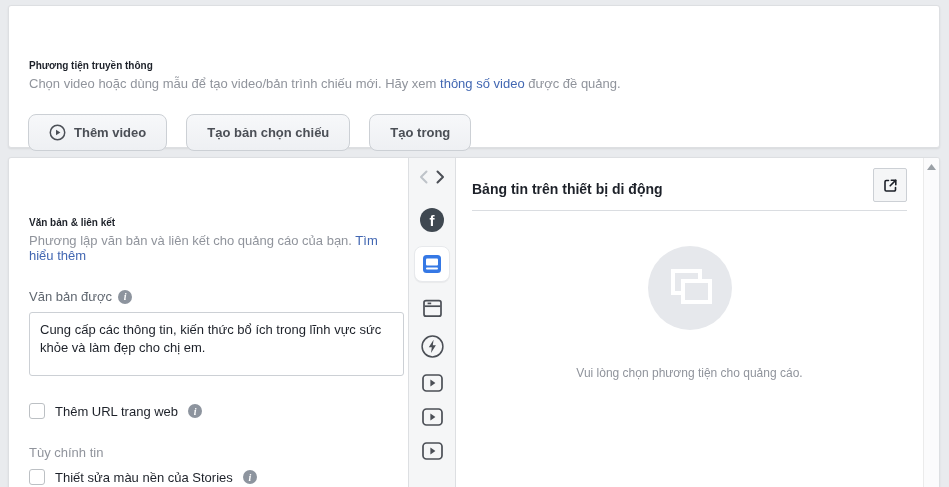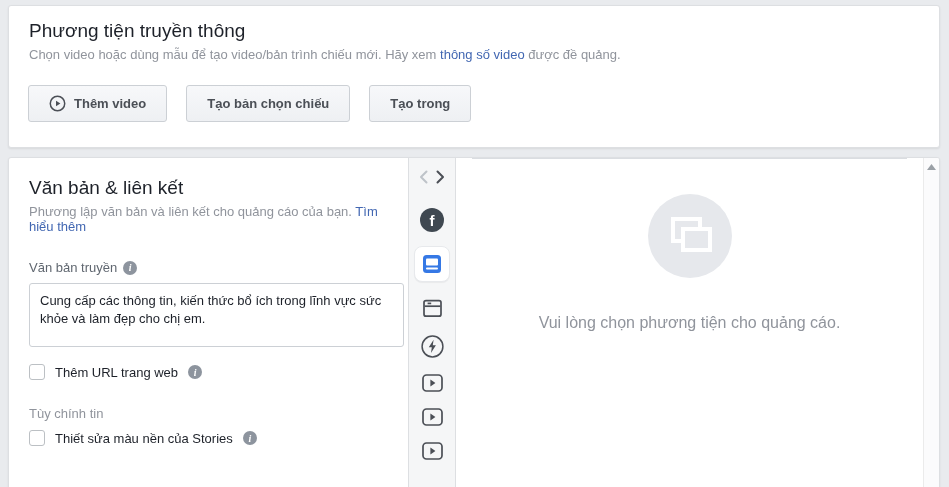--- a/index.html
+++ b/index.html
@@ -10,49 +10,49 @@
     font-size:13px; color:#1d2129;
     position:relative;
   }
   .card {
     position:absolute; left:8px; width:932px;
     background:#fff; border:1px solid #dddfe2; border-radius:3px;
     box-shadow:0 1px 2px rgba(0,0,0,.08);
   }
   
   .card-media { top:5px; height:143px; padding:11px 12px; }
-  .section-title { font-size:19px; font-weight:normal; color:#1d2129; padding-left:8px; padding-top:3px;}
+  .section-title { font-size:10px; font-weight:bold; color:#1d2129; padding-left:8px; padding-top:3px;margin-top:40px;}
   .section-desc { margin-top:5px; color:#90949c; padding-left:8px; }
   a.inline-link { color:#4267b2; text-decoration:none; cursor:pointer;text-align:center; }
   .btn-row { margin-top:23px; padding-left:7px; display:flex; gap:19px; }
   .btn {
     display:inline-flex; align-items:center; justify-content:center; gap:8px;
     height:37px; padding:0 20px;
     background:linear-gradient(#f7f8fa,#eef0f3);
-    border:1px solid #ccd0d5; border-radius:3px;
+    border:1px solid #ccd0d5; border-radius:8px;
     font-weight:bold; font-size:13px; color:#4b4f56;
     font-family:inherit; cursor:pointer;
   }
   
   .card-main { top:157px; height:334px; border-radius:3px 3px 0 0; display:flex; padding:0; overflow:hidden; }
   .left-panel { width:399px; padding:16px 12px 0 12px; }
   .field-label-row { margin-top:26px; display:flex; align-items:center; gap:6px; color:#606770; }
   .info-i {
     display:inline-flex; width:14px; height:14px; border-radius:50%;
     background:#8d949e; color:#fff; font-size:10px; font-weight:bold;
     align-items:center; justify-content:center; cursor:pointer;
     font-family:"Liberation Serif","DejaVu Serif",serif; font-style:italic;
   }
   textarea.primary-text {
     margin-top:8px; width:375px; height:64px; resize:none;
     border:1px solid #ccd0d5; border-radius:3px;
     padding:8px 10px; font-family:inherit; font-size:13px; line-height:18px; color:#1d2129;
   }
   .checkbox-row { display:flex; align-items:center; gap:10px; }
-  .checkbox-row.first { margin-top:14px; }
+  .checkbox-row.first { margin-top:24px; }
   .checkbox-row input[type=checkbox] {
     appearance:none; -webkit-appearance:none; width:16px; height:16px;
     border:1px solid #bcc0c4; border-radius:3px; background:#fff; cursor:pointer;
   }
   .sub-heading { margin-top:26px; color:#90949c; }
   .checkbox-row.second { margin-top:9px; }
   
   .nav-col {
     width:48px; background:#f5f6f7;
     border-left:1px solid #dddfe2; border-right:1px solid #dddfe2;
@@ -74,21 +74,21 @@
   
   .preview { flex:1; position:relative; background:#fff; }
   .preview-header { display:flex; align-items:center; justify-content:space-between; padding:10px 16px 8px 16px; }
   .preview-title { font-size:14px; font-weight:bold; color:#1d2129; padding-top:8px; }
   .expand-btn {
     width:34px; height:34px; background:#f5f6f7; border:1px solid #ccd0d5; border-radius:2px;
     display:flex; align-items:center; justify-content:center; cursor:pointer;
   }
   .preview-divider { margin:0 16px; border-bottom:1px solid #dadde1; }
   .empty-state { display:flex; flex-direction:column; align-items:center; padding-top:35px; }
-  .empty-msg { margin-top:36px; font-size:16px; color:#90949c; }
+  .empty-msg { margin-top:36px; font-size:12px; color:#90949c; }
   
   .scrollbar-col {
     width:16px; flex-shrink:0; background:#fbfbfc; border-left:1px solid #ebebeb;
     display:flex; flex-direction:column; align-items:center;
   }
   .scroll-up { margin-top:6px; cursor:pointer; display:flex; }
 </style>
 </head>
 <body>
 
@@ -114,21 +114,21 @@
   </div>
 </div>
 
 <div class="card card-main">
 
   <div class="left-panel">
     <div class="section-title" style="padding-left:8px;">Văn bản &amp; liên kết</div>
     <div class="section-desc"><span>Phương lập văn bản và liên kết cho quảng cáo của bạn. </span><a class="inline-link">Tìm hiểu thêm</a></div>
 
     <div class="field-label-row" style="padding-left:8px;">
-      <span>Văn bản truyền</span>
+      <span>Văn bản được</span>
       <span class="info-i">i</span>
     </div>
     <div style="padding-left:8px;">
       <textarea class="primary-text" style="">Cung cấp các thông tin, kiến thức bổ ích trong lĩnh vực sức khỏe và làm đẹp cho chị em.</textarea>
     </div>
 
     <div class="checkbox-row first" style="padding-left:8px;">
       <input type="checkbox" style="">
       <span>Thêm URL trang web</span>
       <span class="info-i">i</span>
@@ -208,20 +208,32 @@
       <span style="display:flex;">
         <svg width="21" height="18" viewBox="0 0 21 18">
             <rect x="1" y="1" width="19" height="16" rx="3.5" fill="none" stroke="#4b4f56" stroke-width="1.7"></rect>
             <path d="M8.4 5.6 L13.4 9 L8.4 12.4 Z" fill="#4b4f56"></path>
           </svg>
       </span>
     </div>
   </div>
 
   <div class="preview">
+    <div class="preview-header">
+      <span class="preview-title">Bảng tin trên thiết bị di động</span>
+      <button class="expand-btn">
+        <span style="display:flex;">
+          <svg width="17" height="17" viewBox="0 0 17 17" fill="none" stroke="#1d2129" stroke-width="1.6" stroke-linecap="round" stroke-linejoin="round">
+              <path d="M6.5 3.5 H4.2 A1.2 1.2 0 0 0 3 4.7 V12.8 A1.2 1.2 0 0 0 4.2 14 H12.3 A1.2 1.2 0 0 0 13.5 12.8 V10.5"></path>
+              <path d="M9.3 3.2 H13.8 V7.7"></path>
+              <path d="M13.6 3.4 L8.2 8.8"></path>
+            </svg>
+        </span>
+      </button>
+    </div>
     <div class="preview-divider"></div>
 
     <div class="empty-state">
       <span style="display:flex;">
         <svg width="84" height="84" viewBox="0 0 84 84">
           <circle cx="42" cy="42" r="42" fill="#e6e8ec"></circle>
           <rect x="25" y="25" width="27" height="22" fill="none" stroke="#fff" stroke-width="4"></rect>
           <rect x="35" y="35" width="27" height="21" fill="#e6e8ec" stroke="#fff" stroke-width="4"></rect>
         </svg>
       </span>

